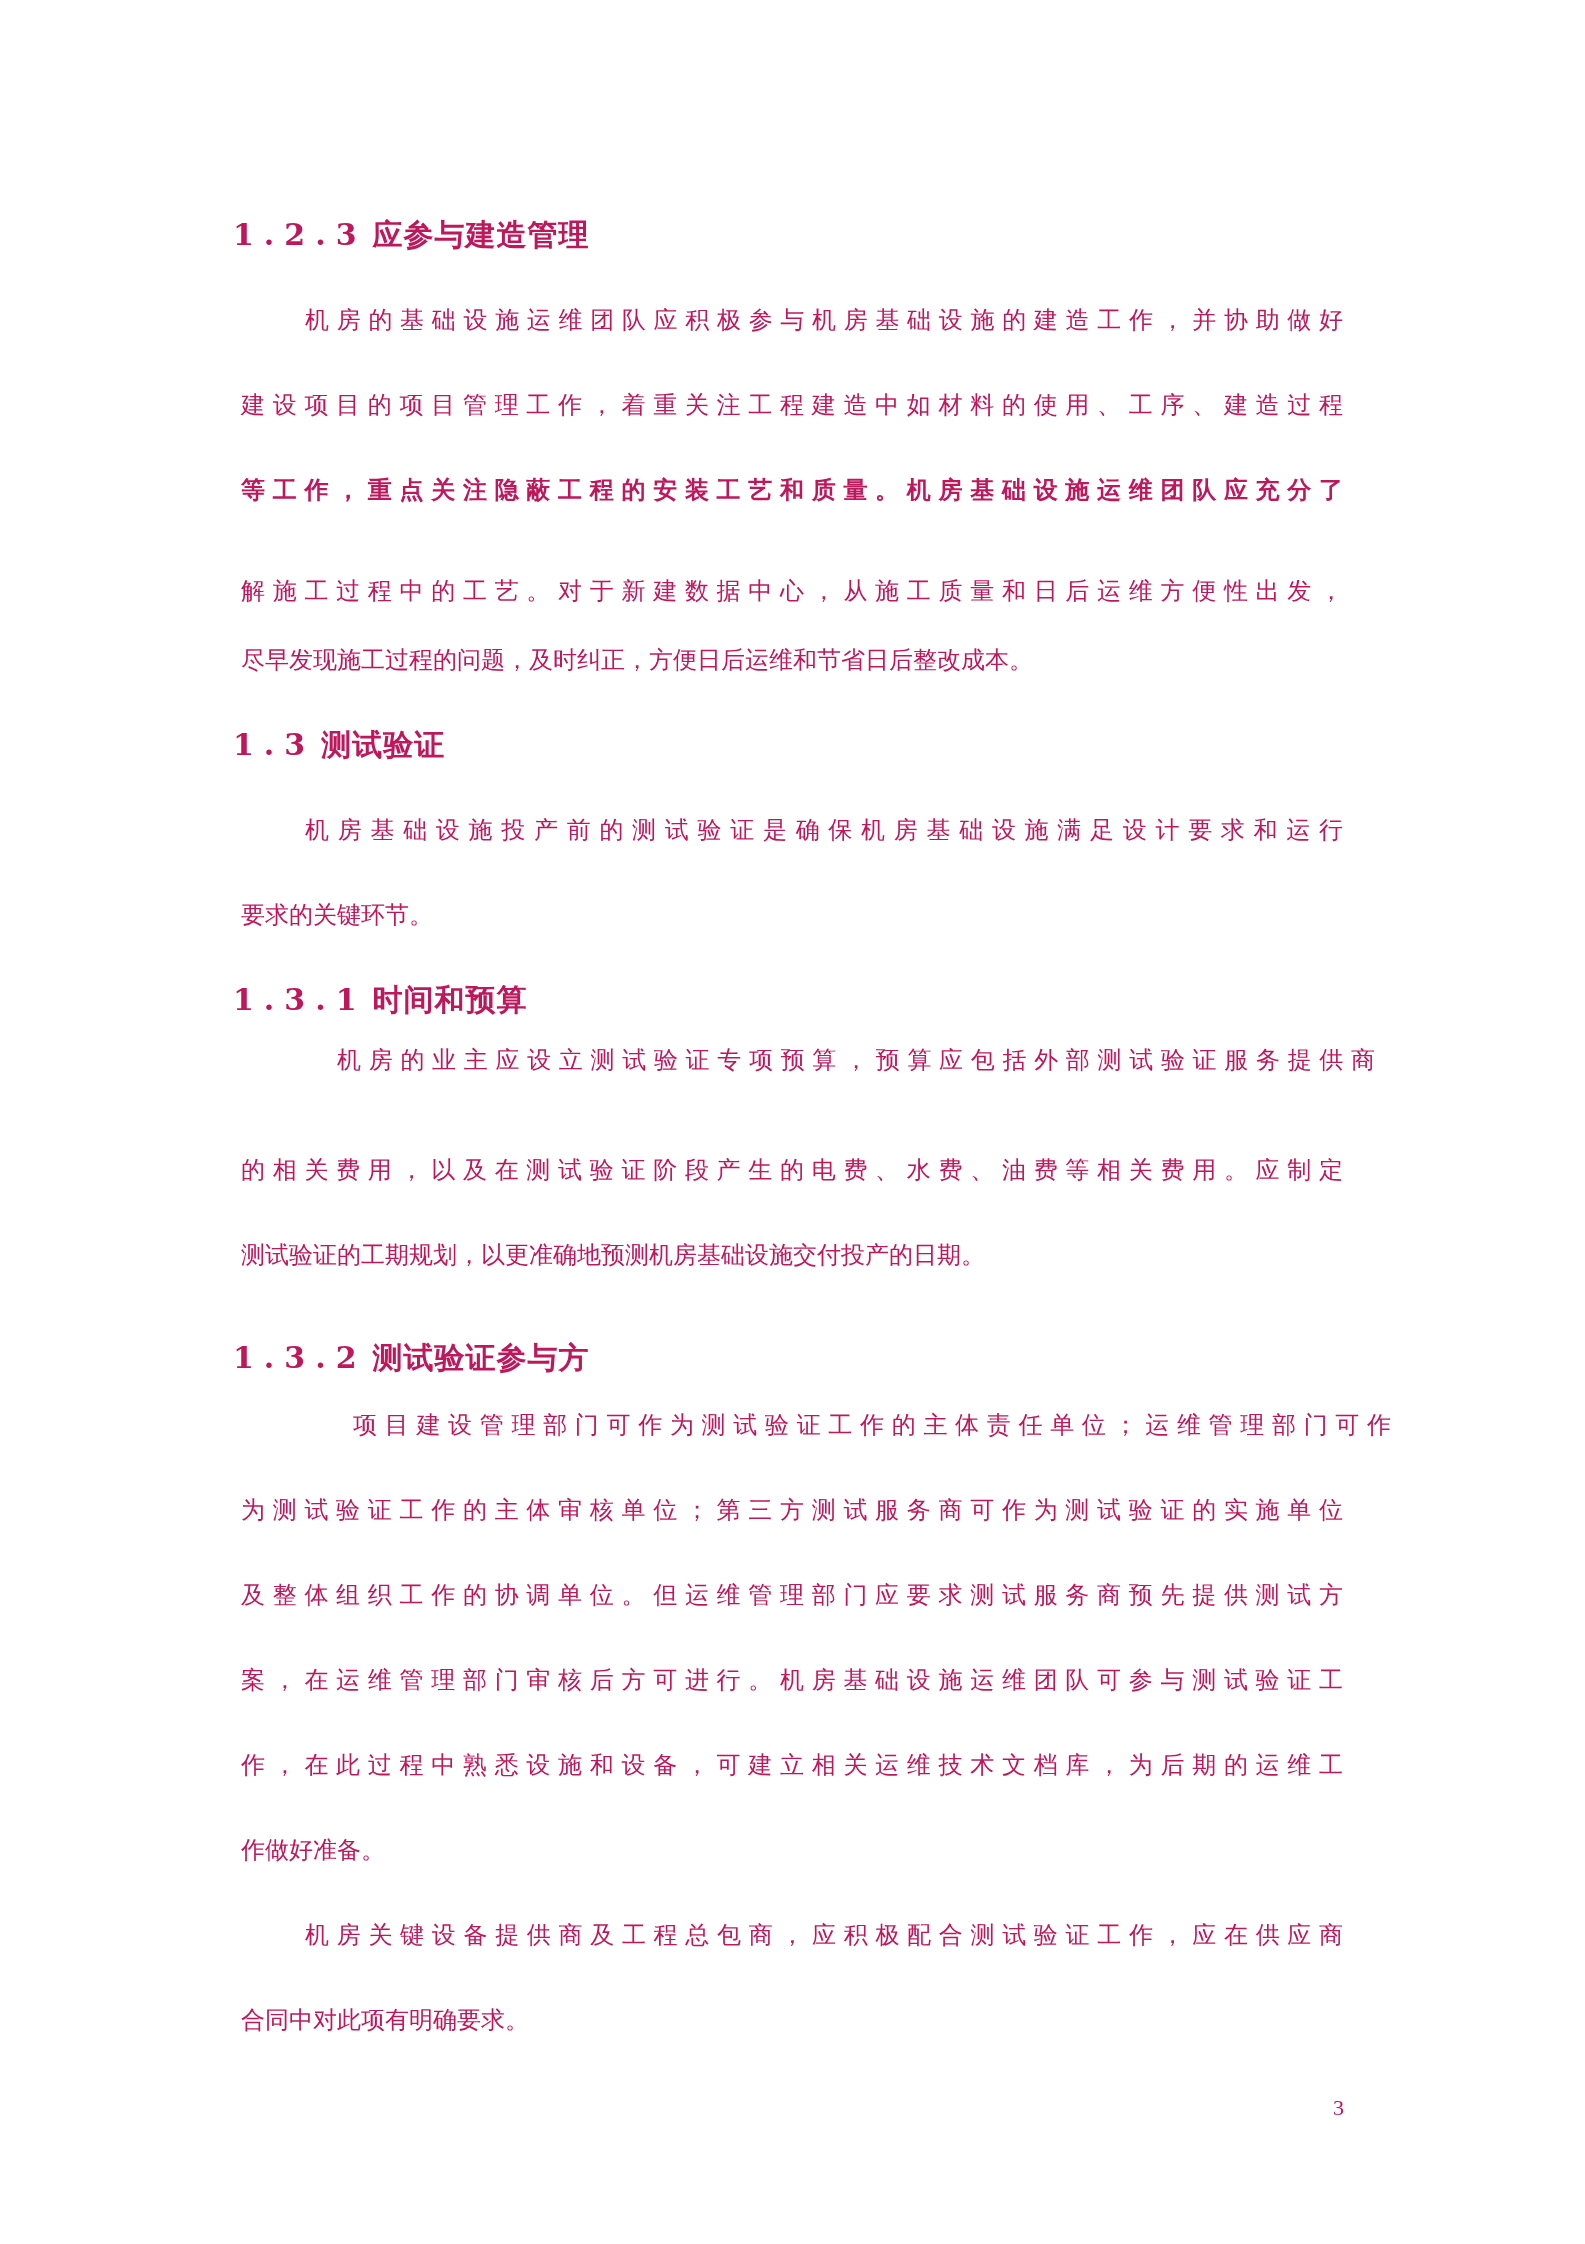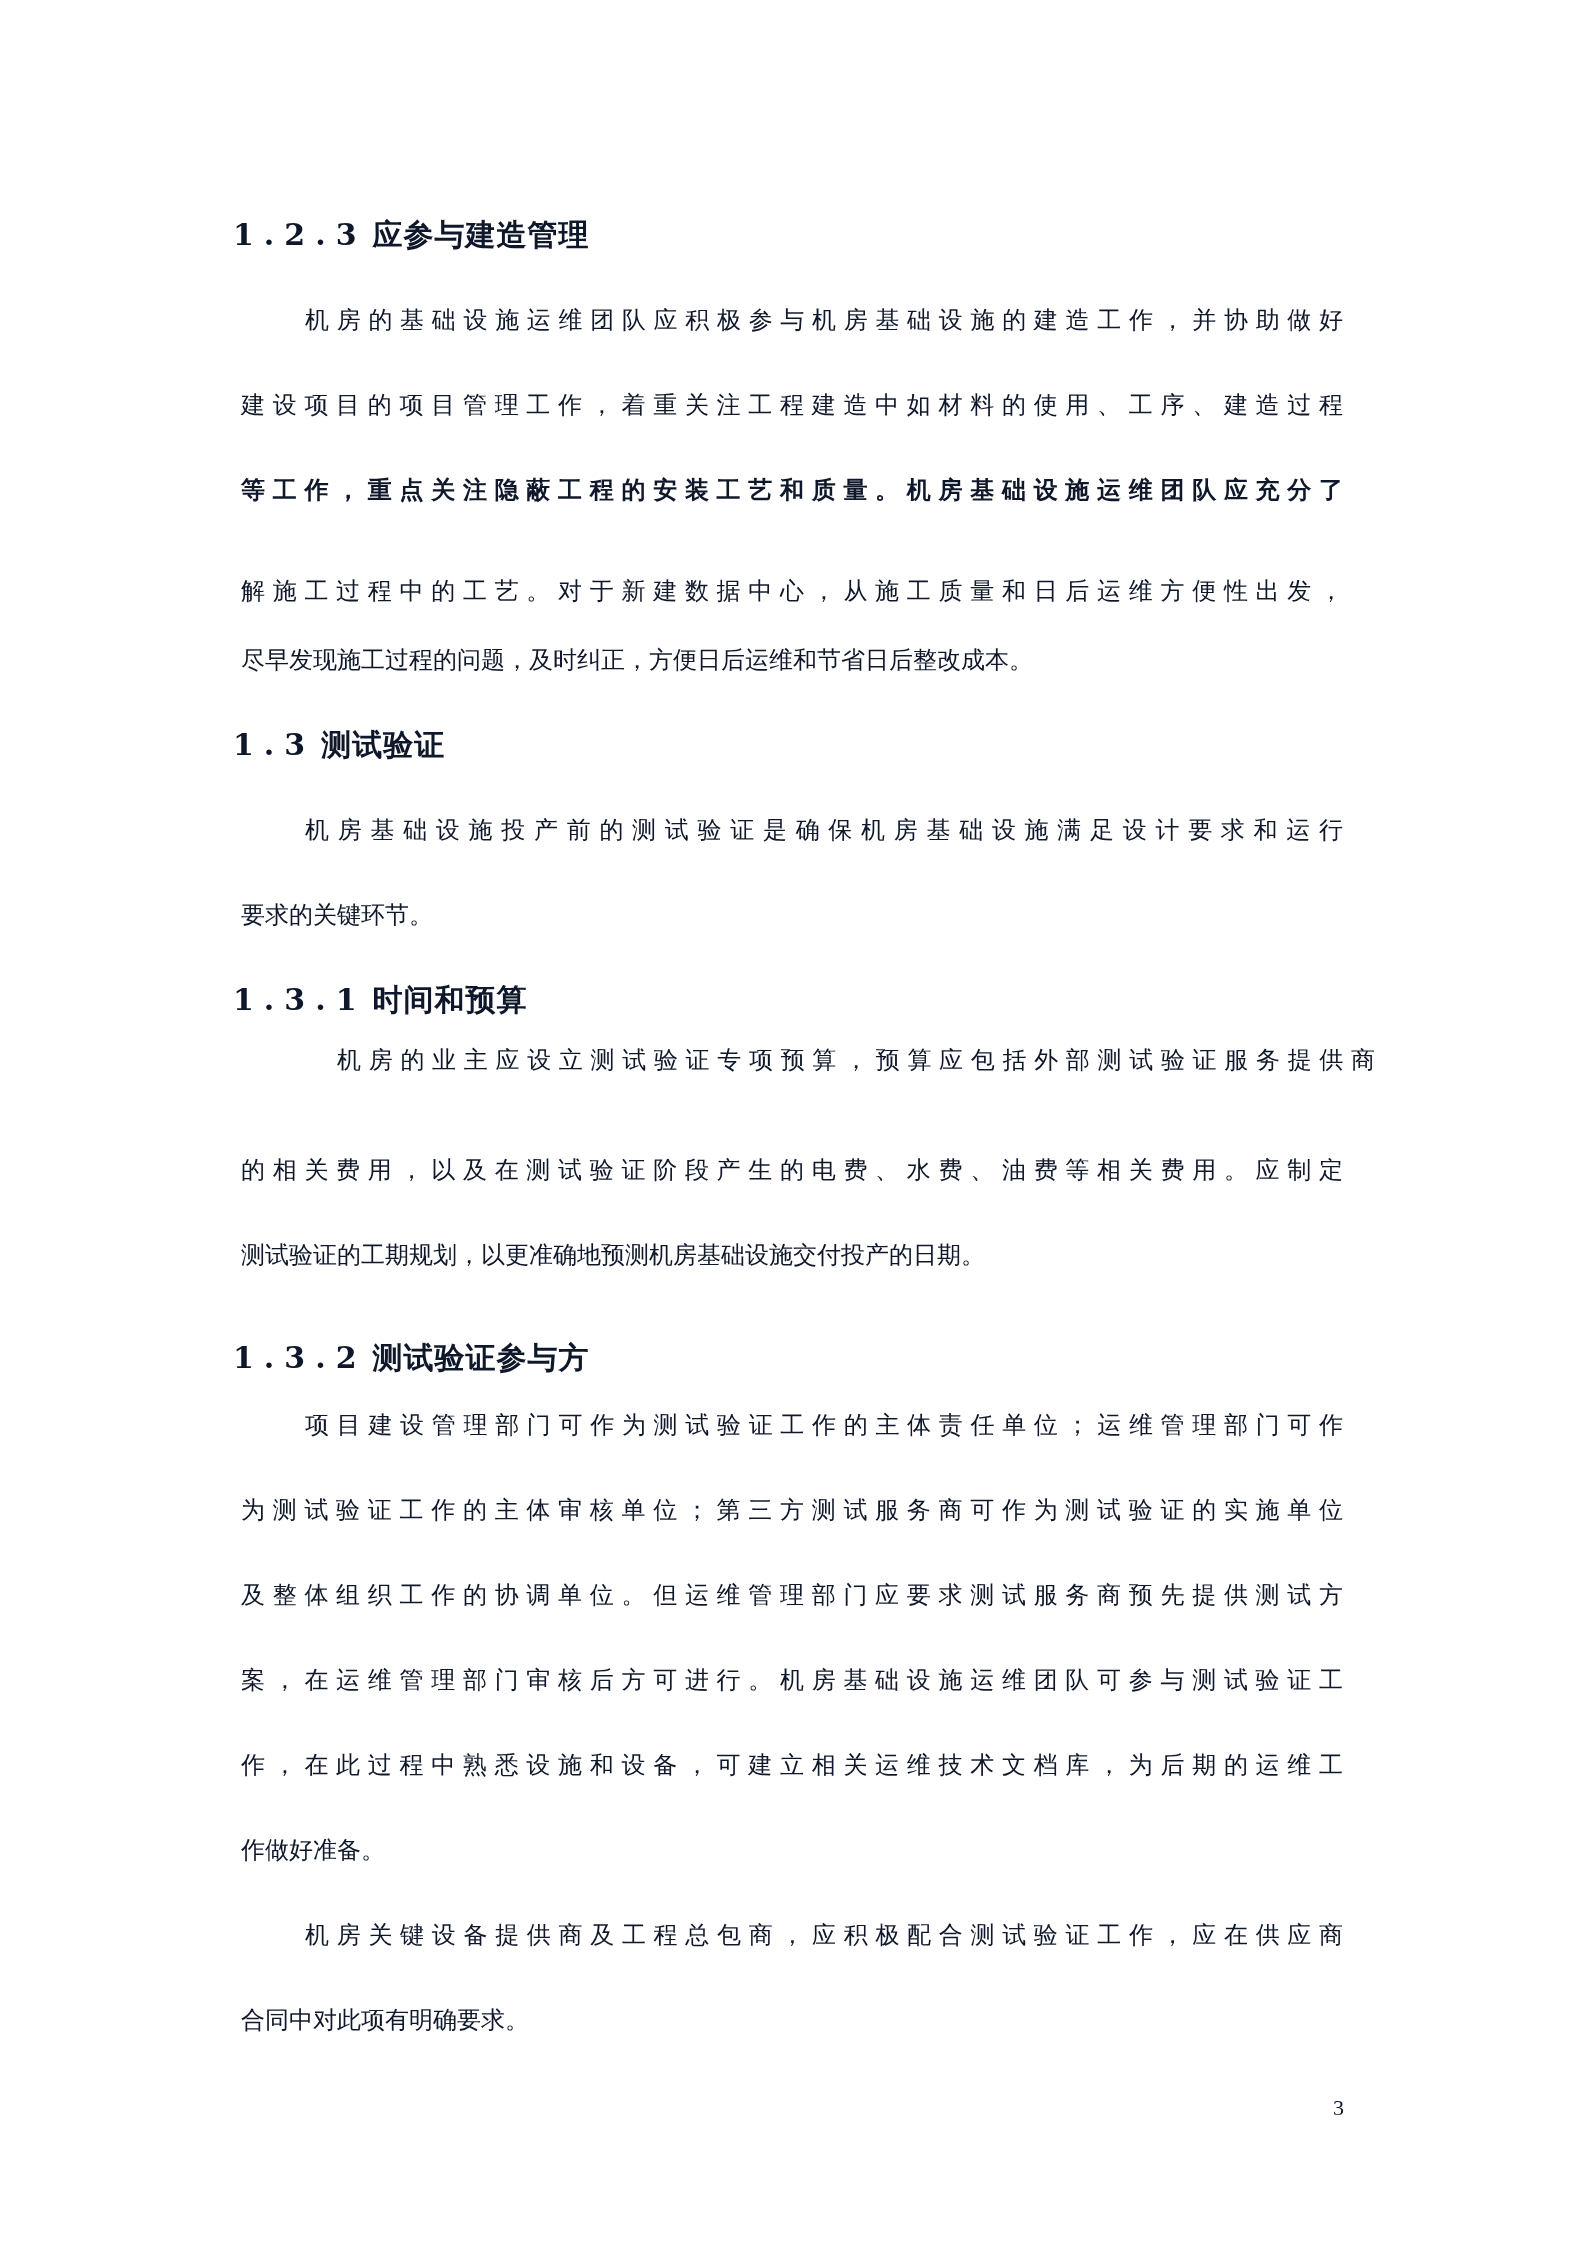--- a/index.html
+++ b/index.html
@@ -1,19 +1,19 @@
 <!DOCTYPE html>
 <html><head>
 <meta charset="utf-8">
 <style>
   html, body { margin: 0; padding: 0; background: #ffffff; }
   body { width: 1585px; height: 2244px; position: relative; overflow: hidden; }
   .page {
     position: absolute; left: 0; top: 0; width: 1585px; height: 2244px;
-    background: #ffffff; color: #0f172a;
+    background: #ffffff; color: #be185d;
     font-family: "DejaVu Serif", "Liberation Serif", serif;
   }
   .line {
     position: absolute;
     left: 241px;
     width: 1102px;
     height: 44px;
     line-height: 44px;
     font-size: 24px;
     white-space: nowrap;
@@ -76,21 +76,21 @@
     <div class="line full indent" style="top: 1038px; text-align: left; letter-spacing: 0px; margin-left: 32px;">机房的业主应设立测试验证专项预算，预算应包括外部测试验证服务提供商</div>
     <div class="line full" style="top: 1148px; text-align: left; letter-spacing: 0px;">的相关费用，以及在测试验证阶段产生的电费、水费、油费等相关费用。应制定</div>
     <div class="line last" style="top: 1233px; letter-spacing: 0px;">测试验证的工期规划，以更准确地预测机房基础设施交付投产的日期。</div>
   </div>
 
   <div class="heading" style="top:1336px">
     <span class="num">1.3.2</span><span>测试验证参与方</span>
   </div>
 
   <div>
-    <div class="line full indent" style="top: 1403px; text-align: right; letter-spacing: 0px;">项目建设管理部门可作为测试验证工作的主体责任单位；运维管理部门可作</div>
+    <div class="line full indent" style="top: 1403px; text-align: right; letter-spacing: 0px; margin-left: 48px;">项目建设管理部门可作为测试验证工作的主体责任单位；运维管理部门可作</div>
     <div class="line full" style="top: 1488px; text-align: left; letter-spacing: 0px;">为测试验证工作的主体审核单位；第三方测试服务商可作为测试验证的实施单位</div>
     <div class="line full" style="top: 1573px; text-align: left; letter-spacing: 0px;">及整体组织工作的协调单位。但运维管理部门应要求测试服务商预先提供测试方</div>
     <div class="line full" style="top: 1658px; text-align: left; letter-spacing: 0px;">案，在运维管理部门审核后方可进行。机房基础设施运维团队可参与测试验证工</div>
     <div class="line full" style="top: 1743px; text-align: left; letter-spacing: 0px;">作，在此过程中熟悉设施和设备，可建立相关运维技术文档库，为后期的运维工</div>
     <div class="line last" style="top: 1828px; letter-spacing: 0px;">作做好准备。</div>
   </div>
 
   <div>
     <div class="line full indent" style="top: 1913px; text-align: left; letter-spacing: 0px;">机房关键设备提供商及工程总包商，应积极配合测试验证工作，应在供应商</div>
     <div class="line last" style="top: 1998px; letter-spacing: 0px;">合同中对此项有明确要求。</div>

